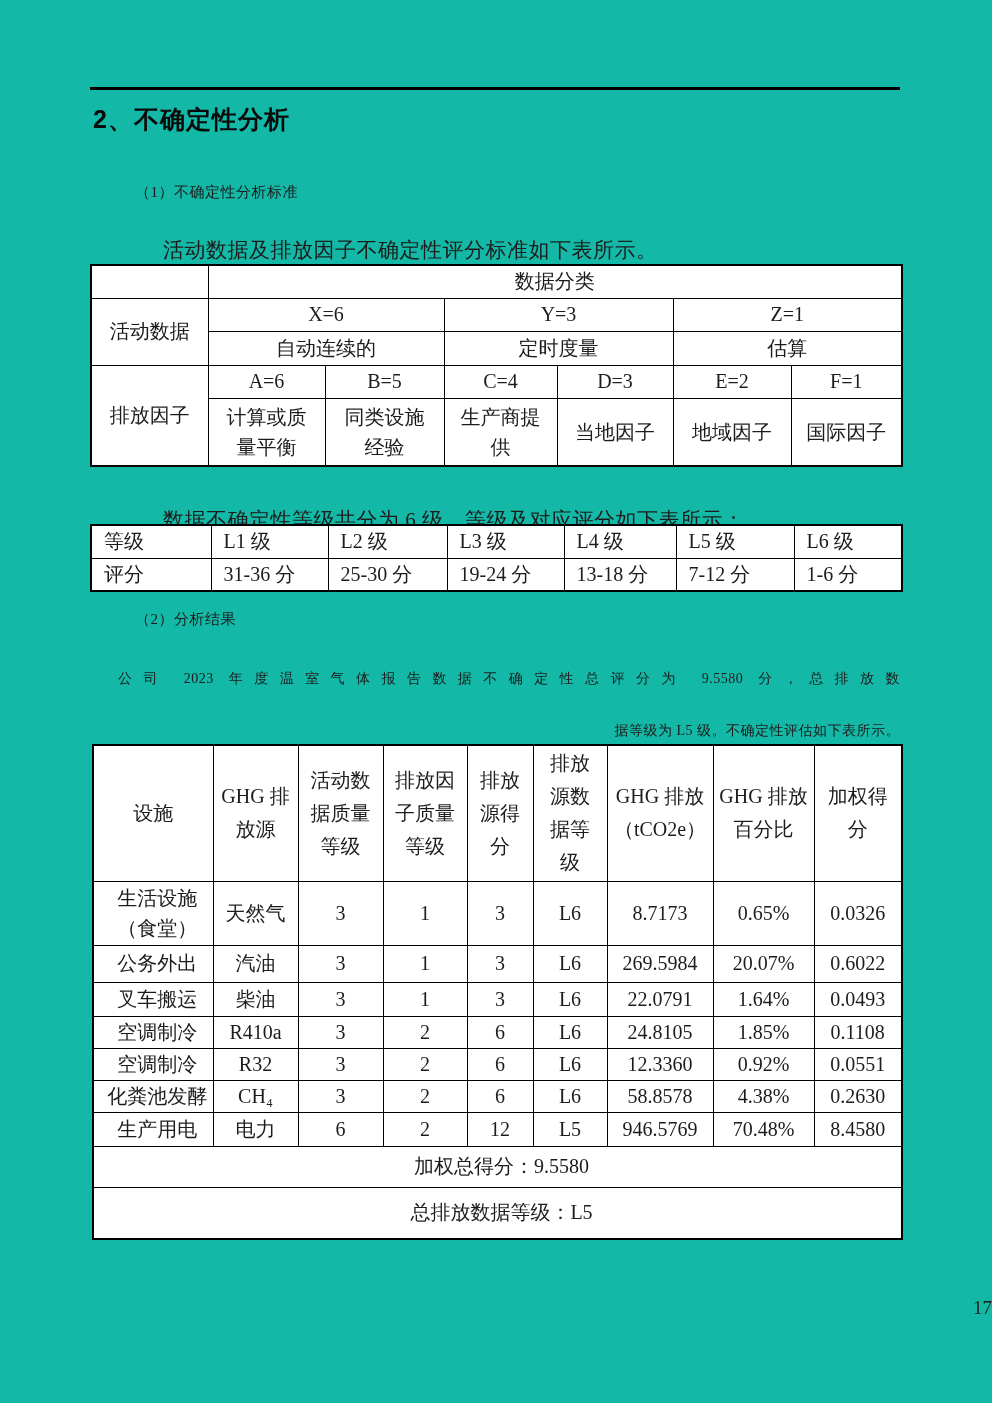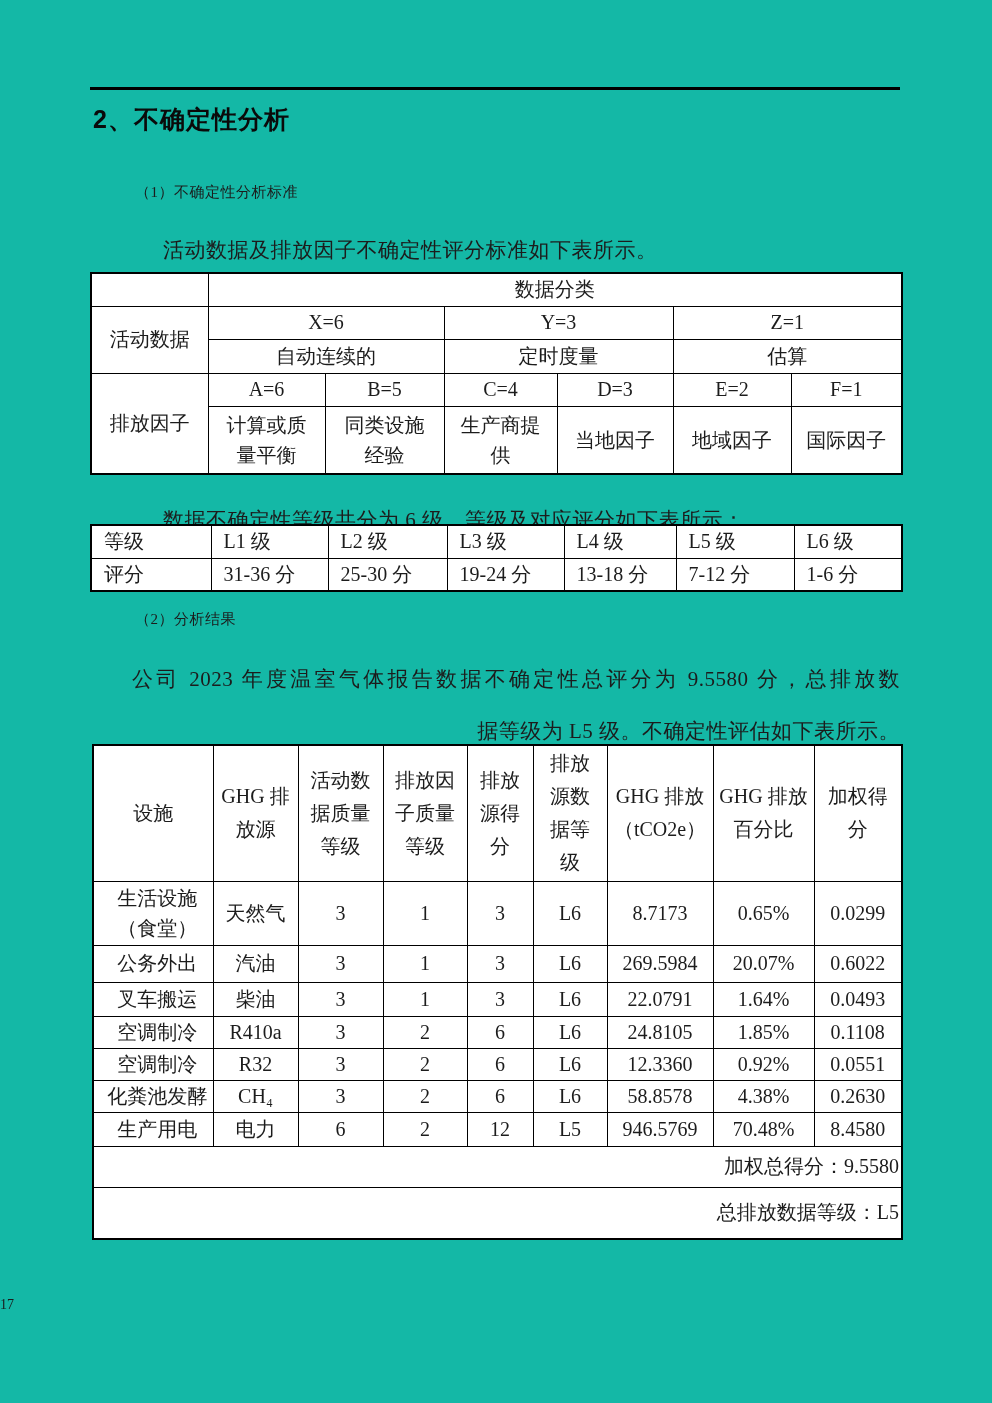--- a/index.html
+++ b/index.html
@@ -38,21 +38,21 @@
   .para {
     position: absolute;
     font-size: 21px;
     letter-spacing: 0.5px;
     margin-left: 30px;
   }
   .para-block {
     position: absolute;
     left: 90px;
     width: 810px;
-    font-size: 21px;
+    font-size: 14px;
     letter-spacing: 0.5px;
     line-height: 52px;
   }
   .line-justify { text-align: justify; text-align-last: justify; text-indent: 2em; }
   .line-left { text-align: right; }
 
   table.doc-table {
     position: absolute;
     border-collapse: collapse;
     table-layout: fixed;
@@ -65,37 +65,37 @@
     text-align: center;
     vertical-align: middle;
     font-weight: normal;
     overflow: hidden;
     padding: 0 2px;
   }
   .pre-line { white-space: pre-line; line-height: 30px; }
   th.pre-line { line-height: 33px; }
 
   
-  #scoring-table { left: 90px; top: 272px; width: 811px; }
+  #scoring-table { left: 90px; top: 264px; width: 811px; }
 
   
   #grade-table { left: 90px; top: 524px; width: 811px; }
   #grade-table td { text-align: left; padding-left: 12px; }
 
   
   #assessment-table { left: 92px; top: 744px; width: 809px; }
   #assessment-table td.facility { text-align: center; padding-left: 10px; }
-  #assessment-table td.span-row { text-align: right; padding-left: 10px; margin-top: 42px; }
+  #assessment-table td.span-row { text-align: center; padding-left: 10px; margin-top: 42px; }
 
   .page-number {
     position: absolute;
     left: 0; top: 1297px;
     width: 100%;
-    text-align: left;
-    font-size: 14px;
+    text-align: right;
+    font-size: 19px;
   }
 </style>
 </head>
 <body>
 
 <div class="page">
 
   <div class="top-rule"></div>
 
   <div class="heading">2、不确定性分析</div>
@@ -234,21 +234,21 @@
     <tr style="height:64px">
       <td class="facility pre-line">生活设施
 （食堂）</td>
       <td>天然气</td>
       <td>3</td>
       <td>1</td>
       <td>3</td>
       <td>L6</td>
       <td>8.7173</td>
       <td>0.65%</td>
-      <td>0.0299</td>
+      <td>0.0326</td>
     </tr>
     <tr style="height:37px">
       <td class="facility">公务外出</td>
       <td>汽油</td>
       <td>3</td>
       <td>1</td>
       <td>3</td>
       <td>L6</td>
       <td>269.5984</td>
       <td>20.07%</td>

